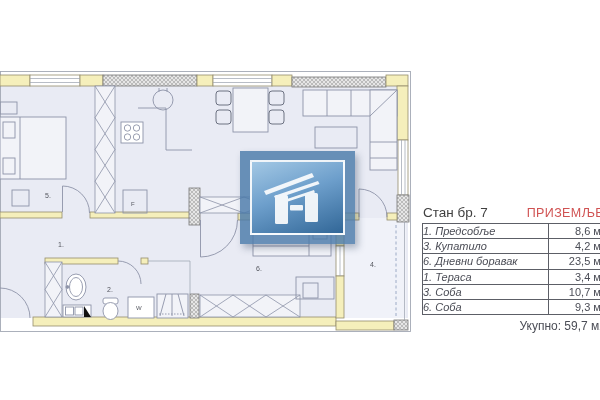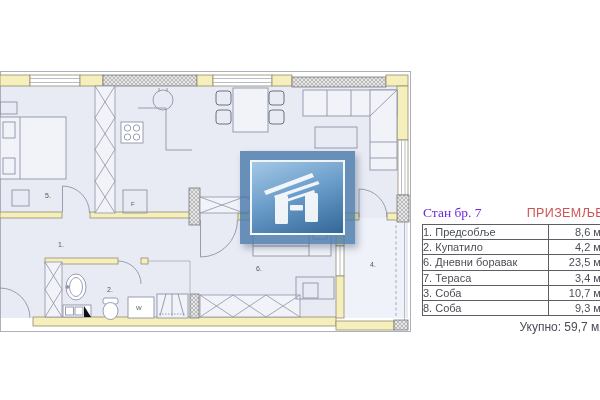--- a/index.html
+++ b/index.html
@@ -12,26 +12,26 @@
   .watermark{position:absolute;left:240px;top:151px;width:115px;height:93px;
              background:rgba(74,122,169,0.82);box-shadow:3px 4px 7px rgba(40,60,90,0.35);}
   .wm-inner{position:absolute;left:10px;top:9px;right:10px;bottom:9px;
             border:2px solid rgba(255,255,255,0.92);
             background:linear-gradient(160deg,rgba(166,203,231,0.95) 0%,rgba(110,160,205,0.95) 45%,rgba(47,101,150,0.95) 100%);}
   .wm-inner svg{position:absolute;left:0;top:0;}
 
   
   .panel{position:absolute;left:422px;top:205px;width:186px;color:#4b4d56;}
   .panel-header{display:flex;justify-content:space-between;align-items:baseline;margin:0 0 3px 1px;}
-  .panel-title{font-size:13.5px;color:#6d28d9;font-family:Liberation Serif, serif;}
+  .panel-title{font-size:13.5px;color:#404040;}
   .panel-floor{font-size:12.5px;color:#d05252;letter-spacing:0.4px;margin-right:4px;}
   table.areas{border-collapse:collapse;width:100%;border:1.4px solid #5c5e66;}
   table.areas td{font-size:11px;height:14.2px;border-bottom:1.1px solid #5c5e66;padding:0;}
   table.areas tr:last-child td{border-bottom:none;}
-  td.rname{padding-left:3px;}
+  td.rname{padding-left:3px;font-style:italic;}
   td.rarea{width:58px;text-align:right;padding-right:2px;border-left:1.1px solid #5c5e66;}
   .panel-total{text-align:right;font-size:12px;margin-top:4px;padding-right:2px;}
 </style>
 </head>
 <body>
 
 <div class="stage">
 
   <svg class="plan-svg" width="600" height="400" viewBox="0 0 600 400">
     <defs>
@@ -231,37 +231,37 @@
       <span class="panel-title">Стан бр. 7</span>
       <span class="panel-floor">ПРИЗЕМЉЕ</span>
     </div>
     <table class="areas">
       <tbody>
         <tr>
           <td class="rname">1. Предсобље</td>
           <td class="rarea">8,6 м2</td>
         </tr>
         <tr>
-          <td class="rname">2. Купатило</td>
+          <td class="rname">3. Купатило</td>
           <td class="rarea">4,2 м2</td>
         </tr>
         <tr>
           <td class="rname">6. Дневни боравак</td>
           <td class="rarea">23,5 м2</td>
         </tr>
         <tr>
-          <td class="rname">7. Тераса</td>
+          <td class="rname">1. Тераса</td>
           <td class="rarea">3,4 м2</td>
         </tr>
         <tr>
           <td class="rname">3. Соба</td>
           <td class="rarea">10,7 м2</td>
         </tr>
         <tr>
-          <td class="rname">8. Соба</td>
+          <td class="rname">6. Соба</td>
           <td class="rarea">9,3 м2</td>
         </tr>
       </tbody>
     </table>
     <div class="panel-total">Укупно: 59,7 м2</div>
   </div>
 
 </div>
 
 </body></html>

